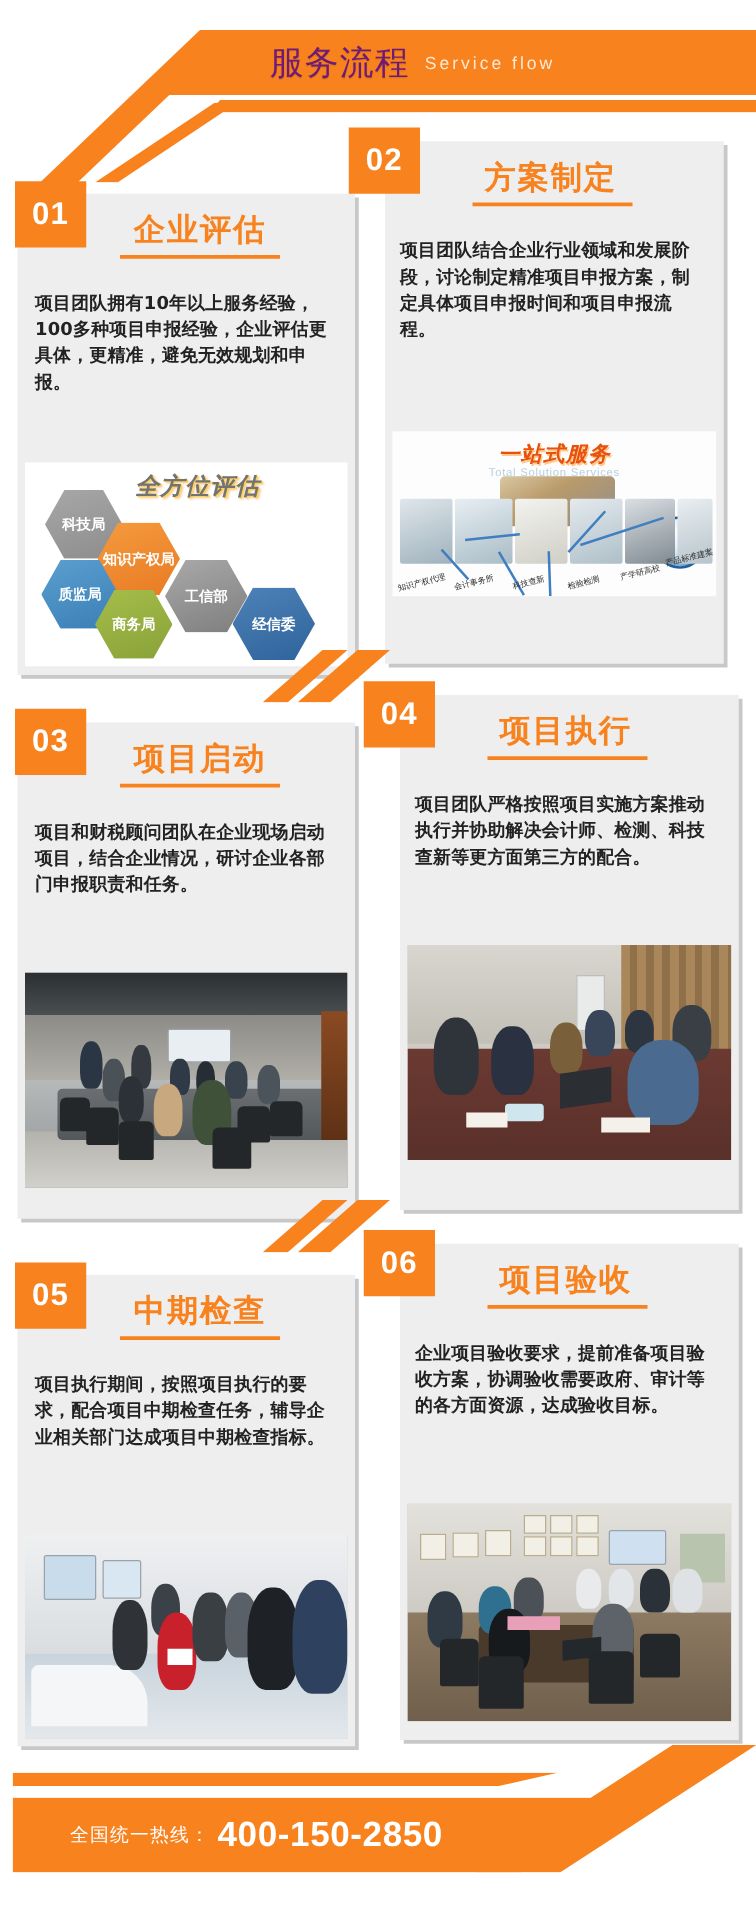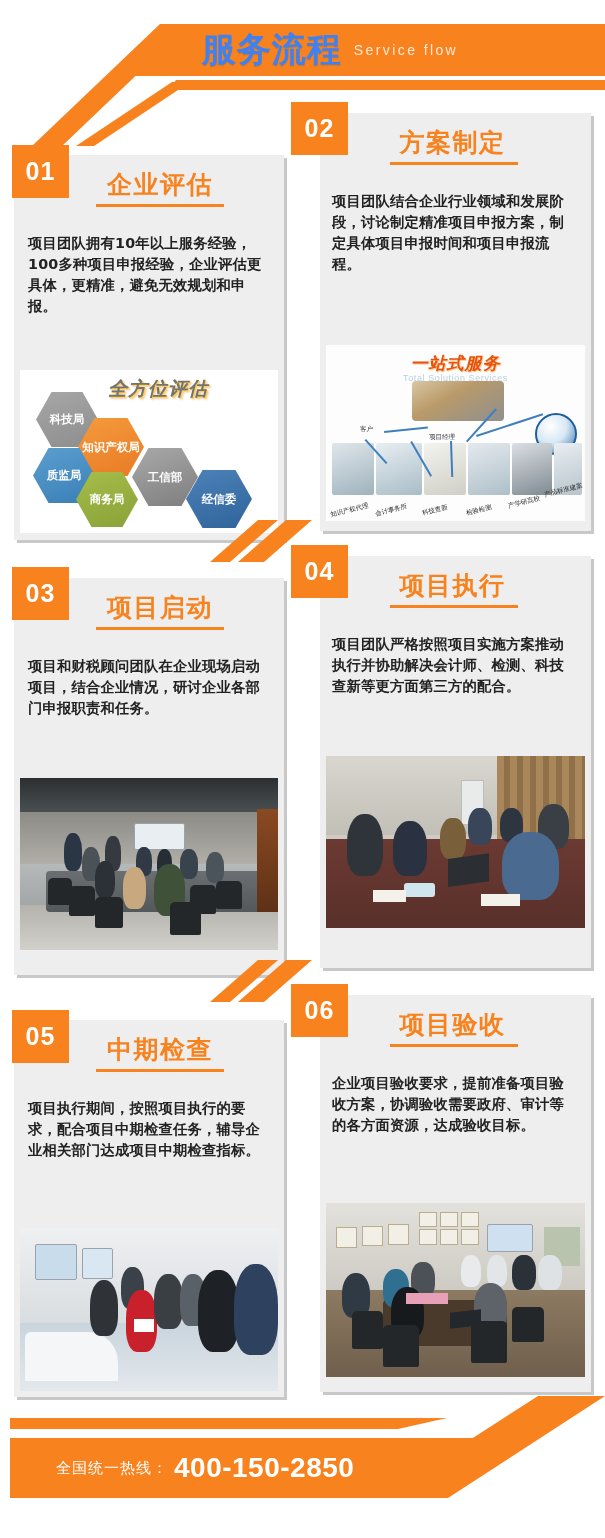--- a/index.html
+++ b/index.html
@@ -31,34 +31,34 @@
     position:absolute; left:0; top:82px; width:190px; height:64px;
     background:#f7821e;
     clip-path: polygon(172px 0, 190px 0, 94px 64px, 76px 64px);
   }
   .hdr-text{
     position:absolute; left:0; top:24px; width:605px; height:52px;
     display:flex; align-items:center; justify-content:center;
     padding-left:55px;
   }
   .hdr-cn{
-    color:#3b82f6; font-size:34px; font-weight:bold; letter-spacing:1px;
+    color:#701a75; font-size:27px; font-weight:normal; letter-spacing:1px;
     text-shadow:0 1px 1px rgba(0,0,0,.12);
   }
   .hdr-en{
     color:#ffe9d4; font-size:14px; letter-spacing:2.4px; margin-left:12px;
     font-weight:400;
   }
 
   
   .grid{ position:absolute; left:0; top:0; width:605px; height:1538px; }
 
   .card{ position:absolute; background:#eeeeee; box-shadow:3px 3px 0 0 #c8c8c8; }
   .card.row1L{ left:14px;  top:155px; width:270px; height:385px; }
-  .card.row1R{ left:320px; top:113px; width:271px; height:418px; }
+  .card.row1R{ left:308px; top:113px; width:271px; height:418px; }
   .card.row2L{ left:14px;  top:578px; width:270px; height:397px; }
   .card.row2R{ left:320px; top:556px; width:271px; height:412px; }
   .card.row3L{ left:14px;  top:1020px;width:270px; height:377px; }
   .card.row3R{ left:320px; top:995px; width:271px; height:397px; }
 
   
   .badge{
     position:absolute; background:#f7821e; color:#fff;
     font-size:25px; font-weight:bold; letter-spacing:1px;
     display:flex; align-items:center; justify-content:center;
@@ -113,21 +113,21 @@
   }
   .hx1{ left:16px;  top:22px; background:linear-gradient(160deg,#a7a7a7,#8d8d8d); }
   .hx2{ left:58px;  top:48px; background:linear-gradient(160deg,#f59a3e,#e87b23); width:66px;height:58px; }
   .hx3{ left:13px;  top:78px; background:linear-gradient(160deg,#5b9fd0,#3a7fb5); }
   .hx4{ left:56px;  top:102px;background:linear-gradient(160deg,#a6bd4a,#89a238); }
   .hx5{ left:112px; top:78px; background:linear-gradient(160deg,#a9a9a9,#7e7e7e); width:66px;height:58px; }
   .hx6{ left:166px; top:46px; background:linear-gradient(160deg,#2f7f8c,#1d6270); width:66px;height:58px;}
   .hx7{ left:166px; top:100px;background:linear-gradient(160deg,#4d82b8,#2f639b); width:66px;height:58px;}
 
   
-  .ossvc{ position:absolute; left:6px; top:232px; width:259px; height:176px;
+  .ossvc{ position:absolute; left:6px; top:232px; width:259px; height:132px;
           background:#fdfdfd; overflow:hidden; }
   .oss-ttl{
     position:absolute; left:50%; transform:translateX(-50%); top:7px;
     font-size:17px; font-weight:bold; font-style:italic; letter-spacing:1px;
     color:#e8500d; text-shadow:1px 1px 0 #ffc98a;
     white-space:nowrap;
   }
   .oss-sub{
     position:absolute; left:50%; transform:translateX(-50%); top:28px;
     font-size:9px; color:#b8cfe0; letter-spacing:.6px; white-space:nowrap;

